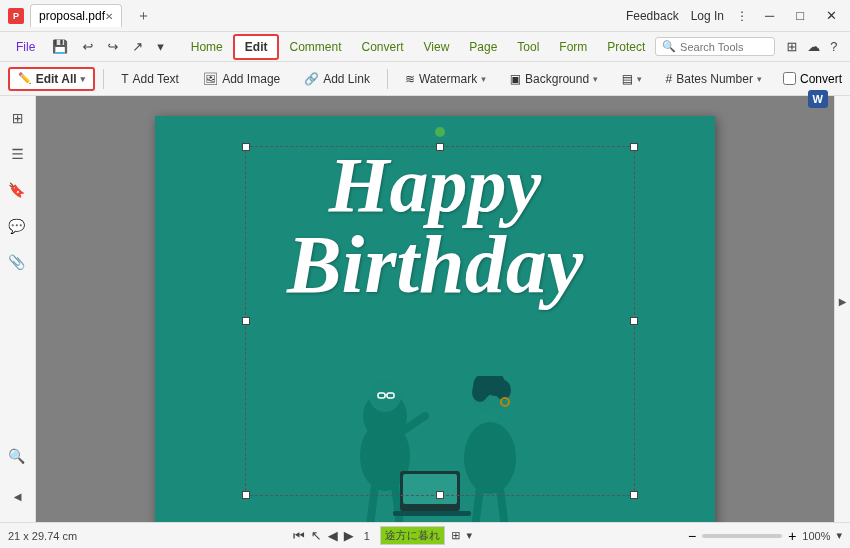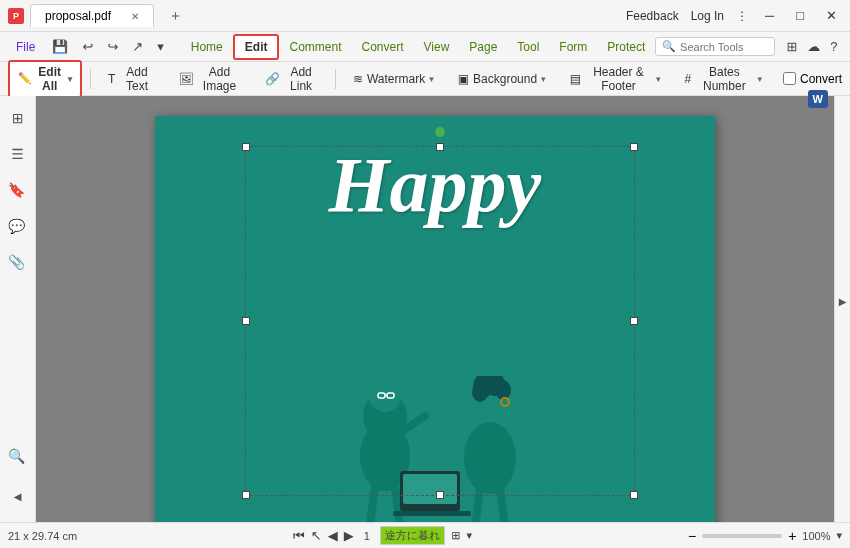--- a/index.html
+++ b/index.html
@@ -1,21 +1,21 @@
 <!DOCTYPE html>
 <html><head>
   <meta charset="utf-8">
   <style>
     * { margin: 0; padding: 0; box-sizing: border-box; }
     body { width: 850px; height: 548px; overflow: hidden; font-family: 'Segoe UI', Arial, sans-serif; font-size: 12px; background: #f0f0f0; display: flex; flex-direction: column; }
 
     
     .title-bar { height: 32px; background: #f5f5f5; display: flex; align-items: center; justify-content: space-between; padding: 0 8px; border-bottom: 1px solid #ddd; }
     .title-bar-left { display: flex; align-items: center; gap: 6px; }
-    .tab-item { display: flex; align-items: center; gap: 20px; background: #fff; border: 1px solid #ccc; border-bottom: none; padding: 4px 14px; font-size: 12px; border-radius: 4px 4px 0 0; }
+    .tab-item { display: flex; align-items: center; gap: 0; background: #fff; border: 1px solid #ccc; border-bottom: none; padding: 4px 8px; font-size: 12px; border-radius: 4px 4px 0 0; }
     .tab-close { font-size: 10px; color: #666; cursor: pointer; }
     .new-tab { background: none; border: none; padding: 4px 8px; cursor: pointer; color: #555; font-size: 14px; }
     .title-bar-right { display: flex; align-items: center; gap: 12px; font-size: 12px; color: #333; }
     .win-btn-min, .win-btn-max, .win-btn-close { background: none; border: none; font-size: 13px; color: #333; cursor: pointer; padding: 0 5px; }
     .menu-item { padding: 4px 10px; font-size: 12px; color: #4d7c0f; cursor: pointer; border-radius: 3px; }
     .menu-item.active { background: #fff; border: 2px solid #e63c3c; color: #333; font-weight: 600; }
     .toolbar-icons { display: flex; align-items: center; gap: 4px; margin-left: 0; }
     .toolbar-icon-btn { background: none; border: none; padding: 2px 5px; cursor: pointer; font-size: 13px; color: #444; }
 
     
@@ -154,21 +154,20 @@
     <span>Watermark</span>
     <span class="dropdown-arrow">▾</span>
   </button>
   <button class="toolbar-btn">
     <span>▣</span>
     <span>Background</span>
     <span class="dropdown-arrow">▾</span>
   </button>
   <button class="toolbar-btn">
     <span>▤</span>
-    <span>Header &amp; Footer</span>
     <span class="dropdown-arrow">▾</span>
   </button>
   <button class="toolbar-btn">
     <span>#</span>
     <span>Bates Number</span>
     <span class="dropdown-arrow">▾</span>
   </button>
   <div style="flex:1;"></div>
   <div style="display:flex;align-items:center;gap:4px;">
     <input type="checkbox" style="">
@@ -199,20 +198,21 @@
         <div class="handle ml"></div>
         <div class="handle mr"></div>
         <div class="handle bl"></div>
         <div class="handle bc"></div>
         <div class="handle br"></div>
         <div class="handle top-center-green"></div>
       </div>
 
       <div class="birthday-text">
         <span class="happy-text">Happy</span>
+        <span class="bday-text">Birthday</span>
       </div>
 
       <div class="illustration">
         <svg viewBox="0 0 320 170" xmlns="http://www.w3.org/2000/svg">
 
           <ellipse cx="110" cy="40" rx="22" ry="24" fill="#0d7a6a"></ellipse>
 
           <circle cx="110" cy="20" r="16" fill="#1a8a7a" opacity="0.9"></circle>
 
           <rect x="103" y="17" width="7" height="5" rx="2" fill="none" stroke="white" stroke-width="1.5"></rect>

